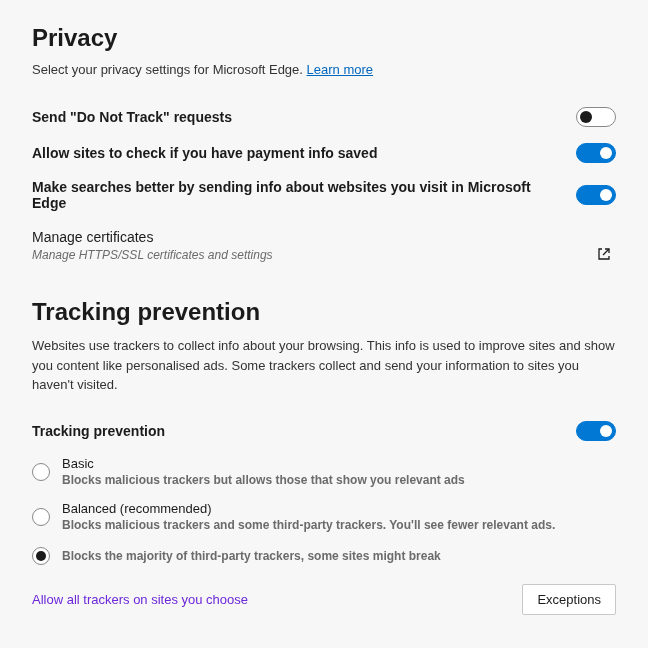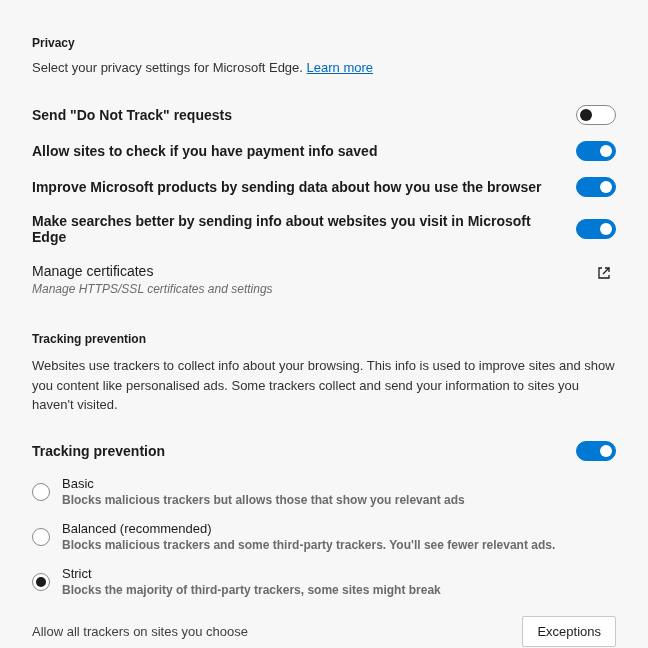--- a/index.html
+++ b/index.html
@@ -9,23 +9,23 @@
     background: #f7f7f7;
     color: #1b1b1b;
     width: 648px;
     height: 648px;
     overflow: hidden;
   }
   .page {
     padding: 24px 32px 20px 32px;
   }
   h1.section-heading {
-    font-size: 12px;
+    font-size: 24px;
     font-weight: 600;
-    margin: 12px 0 10px 0;
+    margin: 0 0 10px 0;
     color: #1b1b1b;
   }
   .intro {
     font-size: 13px;
     color: #333;
     margin: 0 0 22px 0;
   }
   a.learn {
     color: #0067c0;
     text-decoration: underline;
@@ -73,21 +73,21 @@
     width: 12px;
     height: 12px;
     border-radius: 50%;
     background: #fff;
     top: 3px;
     right: 3px;
   }
   
   .cert-row {
     display: flex;
-    align-items: flex-start;
+    align-items: flex-end;
     justify-content: space-between;
     padding-top: 10px;
     margin-bottom: 4px;
   }
   .cert-text { flex: 1; }
   .cert-title {
     font-size: 14px;
     font-weight: 400;
     color: #1b1b1b;
   }
@@ -155,21 +155,21 @@
   }
   
   .exceptions-row {
     display: flex;
     align-items: center;
     justify-content: space-between;
     margin-top: 12px;
   }
   .exceptions-label {
     font-size: 13px;
-    color: #404040;
+    color: #6d28d9;
   }
   .exceptions-btn {
     background: #fff;
     border: 1px solid #c8c8c8;
     border-radius: 2px;
     padding: 7px 14px;
     font-size: 13px;
     color: #1b1b1b;
     font-family: inherit;
   }
@@ -191,26 +191,20 @@
       </div>
   </div>
 
   <div class="row">
     <div class="row-label">Allow sites to check if you have payment info saved</div>
     <div class="toggle on">
         <div class="knob"></div>
       </div>
   </div>
 
-  <div class="row">
-    <div class="row-label">Improve Microsoft products by sending data about how you use the browser</div>
-    <div class="toggle on">
-        <div class="knob"></div>
-      </div>
-  </div>
 
   <div class="row">
     <div class="row-label">Make searches better by sending info about websites you visit in Microsoft Edge</div>
     <div class="toggle on">
         <div class="knob"></div>
       </div>
   </div>
 
   <div class="cert-row">
     <div class="cert-text">
@@ -247,21 +241,20 @@
       <div class="radio"></div>
       <div class="radio-text">
         <div class="radio-label">Balanced (recommended)</div>
         <div class="radio-desc">Blocks malicious trackers and some third-party trackers. You'll see fewer relevant ads.</div>
       </div>
     </div>
 
     <div class="radio-row">
       <div class="radio checked"></div>
       <div class="radio-text">
-        <div class="radio-label">Strict</div>
         <div class="radio-desc">Blocks the majority of third-party trackers, some sites might break</div>
       </div>
     </div>
 
     <div class="exceptions-row">
       <div class="exceptions-label">Allow all trackers on sites you choose</div>
       <button class="exceptions-btn">Exceptions</button>
     </div>
 
   </div>

